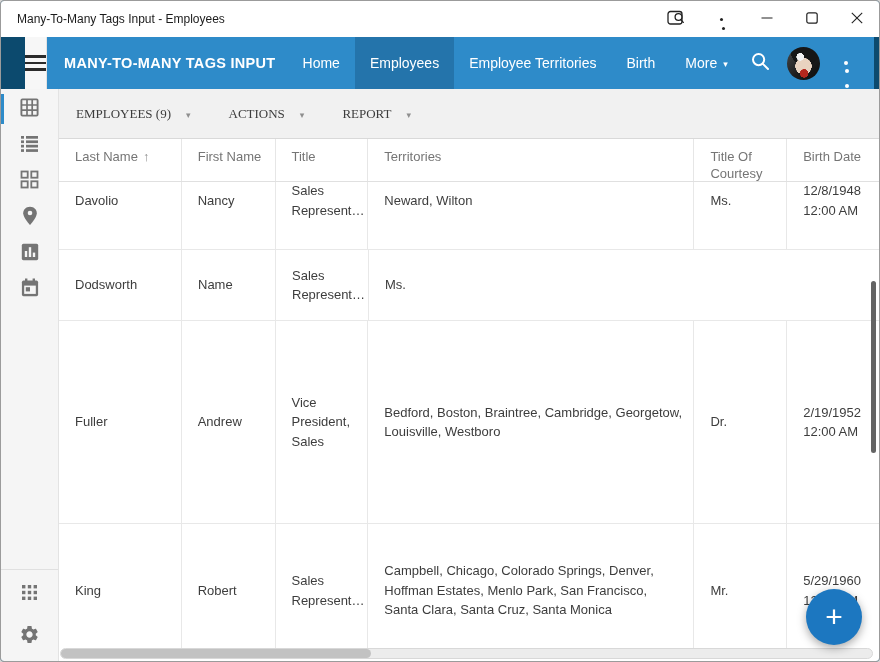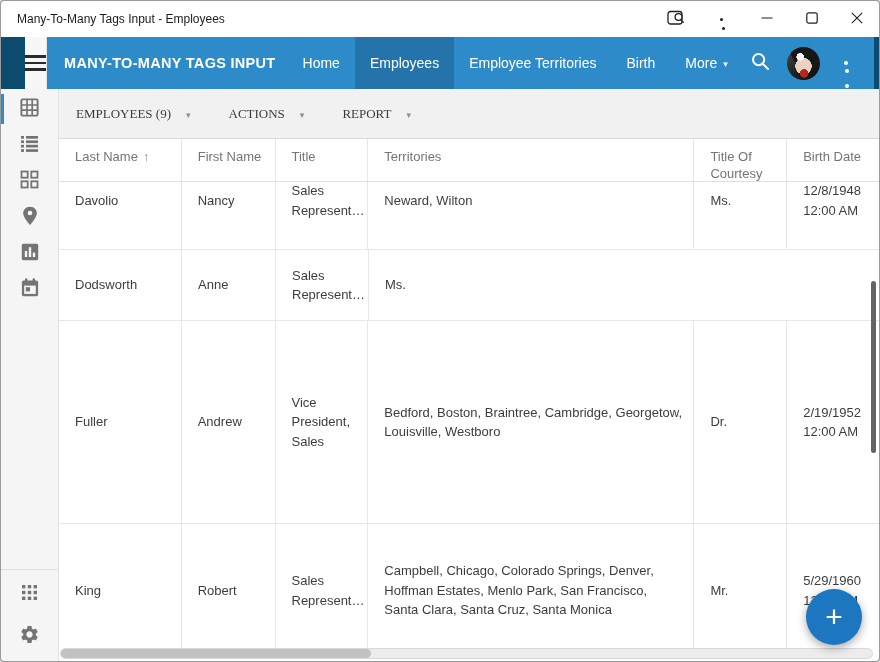--- a/index.html
+++ b/index.html
@@ -311,21 +311,21 @@
       <div class="grid-row gr0">
         <div class="g-cell w0">Davolio</div>
         <div class="g-cell w1">Nancy</div>
         <div class="g-cell w2">Sales Represent…</div>
         <div class="g-cell w3">Neward, Wilton</div>
         <div class="g-cell w4">Ms.</div>
         <div class="g-cell w5">12/8/1948 12:00 AM</div>
       </div>
       <div class="grid-row gr1">
         <div class="g-cell w0">Dodsworth</div>
-        <div class="g-cell w1">Anne</div>
+        <div class="g-cell w1">Name</div>
         <div class="g-cell w2">Sales Represent…</div>
         <div class="g-cell w4">Ms.</div>
       </div>
       <div class="grid-row gr2">
         <div class="g-cell w0">Fuller</div>
         <div class="g-cell w1">Andrew</div>
         <div class="g-cell w2">Vice President, Sales</div>
         <div class="g-cell w3">Bedford, Boston, Braintree, Cambridge, Georgetow, Louisville, Westboro</div>
         <div class="g-cell w4">Dr.</div>
         <div class="g-cell w5">2/19/1952 12:00 AM</div>

